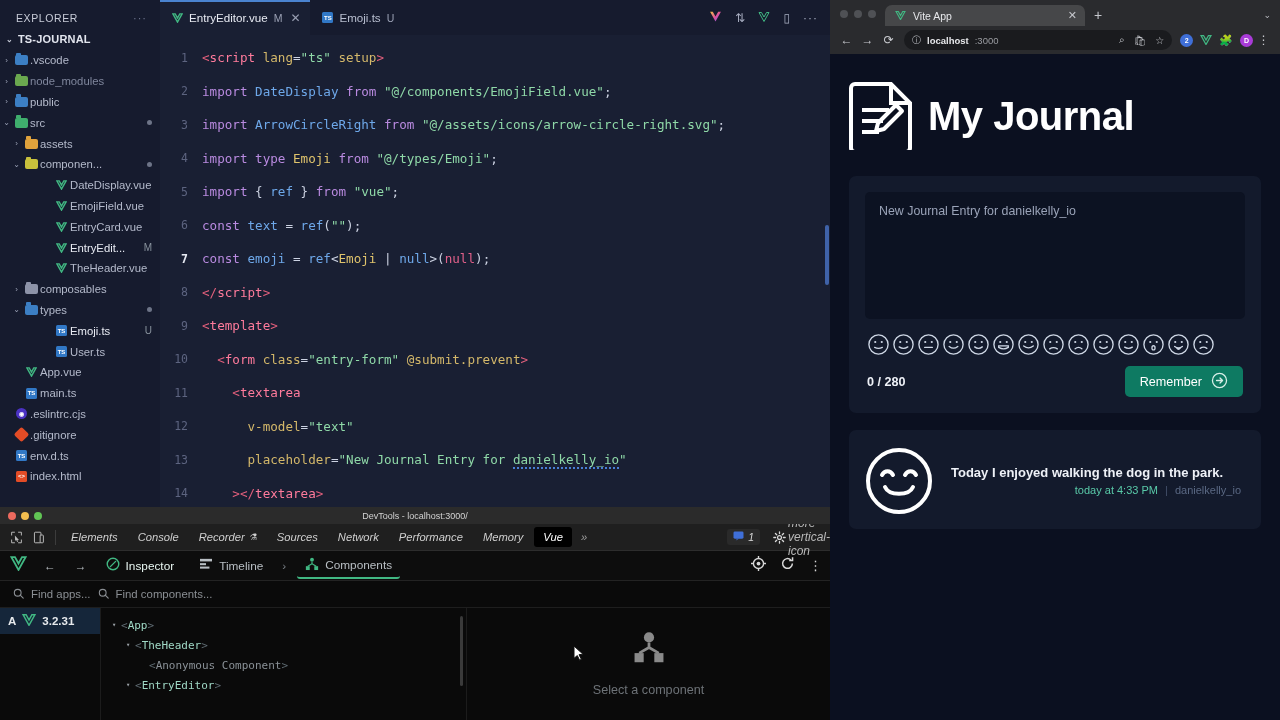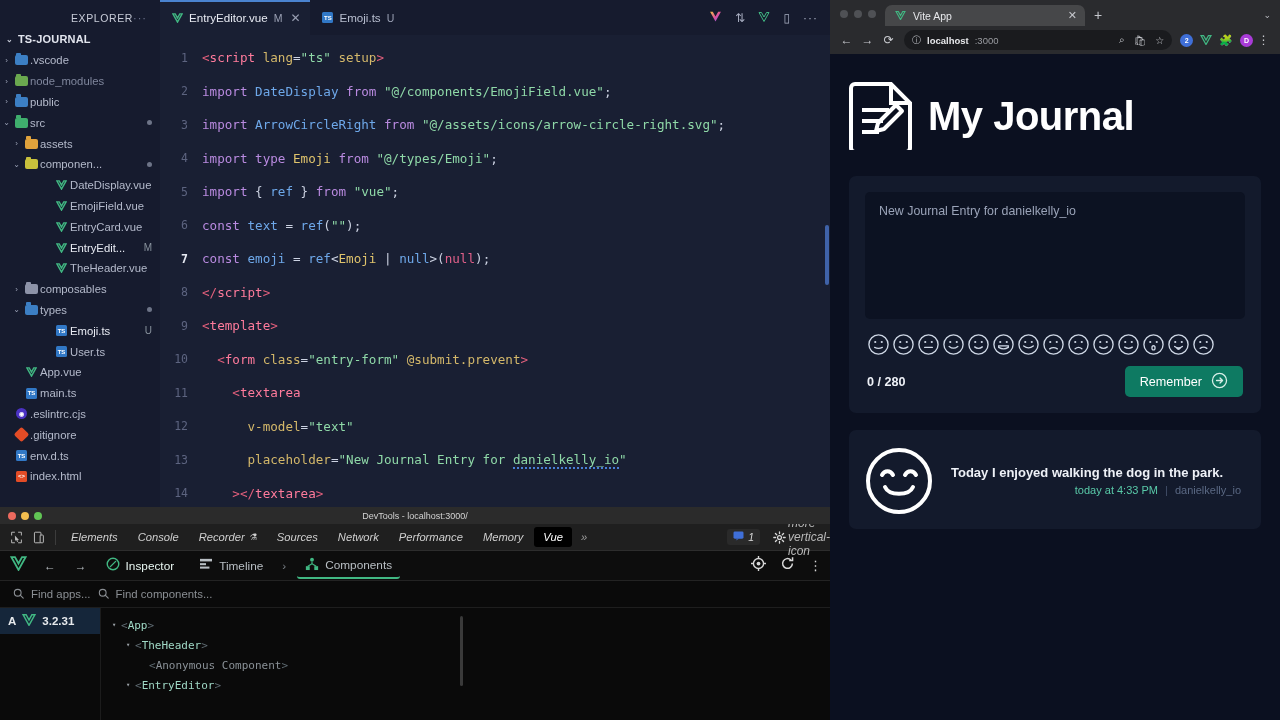--- a/index.html
+++ b/index.html
@@ -10,21 +10,21 @@
   #vscode { position:absolute; left:0; top:0; width:830px; height:720px; background:#161b2e; }
   #vs-titlebar { height:18px; background:#202a44; display:flex; align-items:center; position:relative; }
   .mac-dots { display:flex; gap:6px; padding-left:9px; }
   .mac-dots i { width:8px; height:8px; border-radius:50%; background:#4a5270; display:block; }
   #vs-title { position:absolute; left:0; right:0; text-align:center; font-size:9px; color:#8d93a8; letter-spacing:.1px; }
 
   #vs-body { display:flex; height:702px; }
 
   
   #explorer { width:160px; background:#161b2e; flex:0 0 160px; position:relative; }
-  #explorer-head { display:flex; align-items:center; justify-content:flex-end; padding:12px 13px 6px 16px; }
+  #explorer-head { display:flex; align-items:center; justify-content:space-between; padding:12px 13px 6px 16px; }
   #explorer-head .ttl { font-size:10.5px; letter-spacing:.6px; color:#c8ccd8; font-weight:400; }
   #explorer-head .dots { font-size:11px; color:#707690; letter-spacing:1px; }
   .root-row { display:flex; align-items:center; gap:5px; padding:3px 0 3px 6px; font-size:11px; font-weight:bold; color:#e2e5ee; letter-spacing:.2px;}
   .tree { padding-top:2px; }
   .trow { display:flex; align-items:center; height:20.8px; font-size:11.3px; color:#b4bacb; padding-right:8px; position:relative; }
   .trow .chev { width:13px; flex:0 0 13px; text-align:center; font-size:8px; color:#9aa0b4; }
   .trow .ic { width:17px; flex:0 0 17px; display:flex; align-items:center; justify-content:center; }
   .trow .nm { white-space:nowrap; overflow:hidden; }
   .trow .badge { margin-left:auto; font-size:10px; color:#89939e; padding-left:4px; }
   .trow .dot { margin-left:auto; width:5px; height:5px; border-radius:50%; background:#6d7487; }
@@ -713,14 +713,30 @@
               <span><span class="ang">&lt;</span><span class="nmx">Anonymous Component</span><span class="ang">&gt;</span></span>
             </div>
             <div class="cnode" style="padding-left: 20px;">
               <span class="tri">▾</span>
               <span><span class="ang">&lt;</span><span class="nmx">EntryEditor</span><span class="ang">&gt;</span></span>
             </div>
           </div>
         <div id="tree-scroll"></div>
       </div>
     </div>
+    <div id="vue-right">
+      <span>
+        <svg width="40" height="34" viewBox="0 0 16 16">
+            <circle cx="8" cy="3" r="2.4" fill="#8a8a8a"></circle>
+            <rect x="1.2" y="10.4" width="4.3" height="4.3" fill="#8a8a8a"></rect>
+            <rect x="10.5" y="10.4" width="4.3" height="4.3" fill="#8a8a8a"></rect>
+            <path d="M8 5.4v2.4M8 7.8L3.4 10.4M8 7.8l4.6 2.6" stroke="#8a8a8a" stroke-width="1.3" fill="none"></path>
+          </svg>
+      </span>
+      <span id="sel-txt">Select a component</span>
+      <span id="cursor">
+        <svg width="12" height="16" viewBox="0 0 12 16">
+            <path d="M1 1l9 8.2-4 .5 2.4 4.6-1.8.9L4.3 10.6 1 13.3z" fill="#fff" stroke="#111" stroke-width="1"></path>
+          </svg>
+      </span>
+    </div>
   </div>
 </div>
 
 </body></html>

